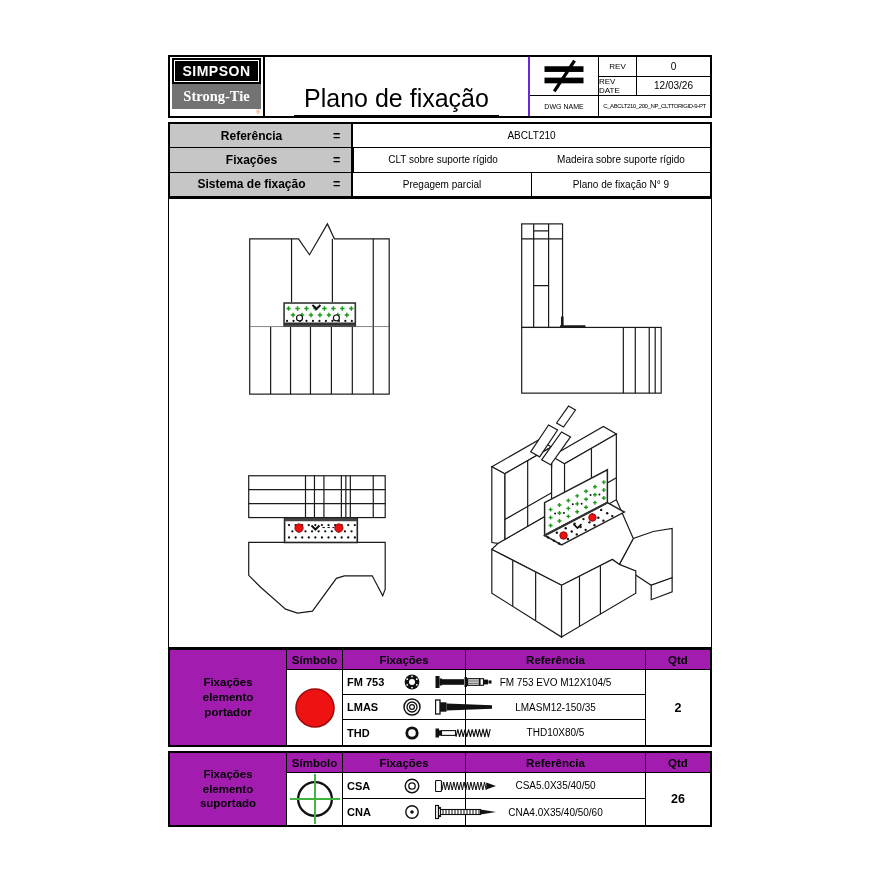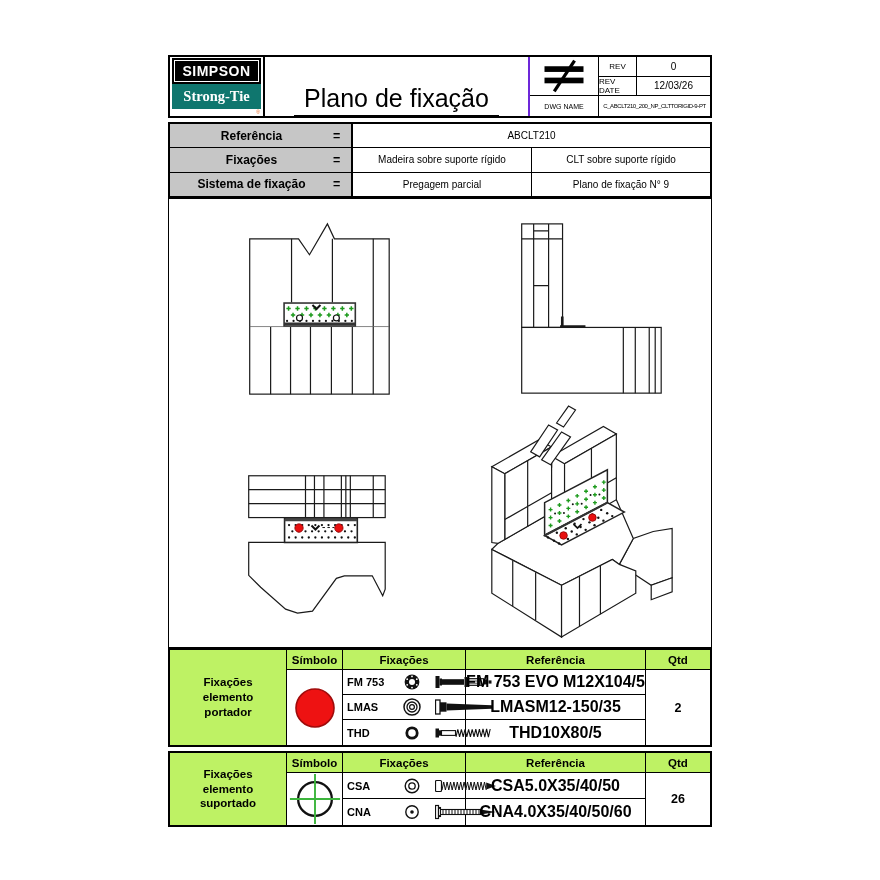--- a/index.html
+++ b/index.html
@@ -8,21 +8,21 @@
   .sheet{position:absolute;left:168px;top:55px;width:544px;height:775px}
   .blk{position:absolute;left:0;width:544px;border:2px solid #000;box-sizing:border-box;background:#fff}
 
   
   .hdr{top:0;height:63px;display:flex}
   .logo-cell{width:95px;border-right:2px solid #000;box-sizing:border-box;padding:1px 2px 0 2px;
              display:flex;flex-direction:column}
   .logo-black{position:relative;background:#000;color:#fff;height:26px;display:flex;align-items:center;
               justify-content:center;font-weight:bold;font-size:14px;letter-spacing:.5px}
   .logo-black::after{content:"";position:absolute;inset:2px;border:1.5px solid #fff;pointer-events:none}
-  .logo-orange{background:#0f766e;color:#fff;height:25px;display:flex;align-items:center;justify-content:center;
+  .logo-orange{background:#737373;color:#fff;height:25px;display:flex;align-items:center;justify-content:center;
                font-family:"Liberation Serif",serif;font-weight:bold;font-size:14.5px}
   .logo-reg{height:7px;font-size:5px;color:#e8641c;text-align:right;line-height:7px;padding-right:1px}
   .title-cell{flex:1;display:flex;align-items:flex-end;justify-content:center}
   .title-text{font-size:25px;border-bottom:1.5px solid #000;padding:0 10px 2px;white-space:nowrap}
   .hdr-right{width:182px;border-left:2px solid #6d28d9;box-sizing:border-box;display:grid;
              grid-template-columns:69px 38px 1fr;grid-template-rows:1fr 1fr 1fr}
   .hc{display:flex;align-items:center;justify-content:center;box-sizing:border-box;overflow:hidden}
   .cbr{border-right:1.4px solid #000}.cbb{border-bottom:1.4px solid #000}
   .sym-cell{grid-area:1/1/3/2}
   .dwg-lbl{grid-area:3/1/4/2;font-size:7px}
@@ -42,25 +42,25 @@
 
   
   .draw{top:143px;height:450px;border-width:1.6px}
   .draw svg{position:absolute;inset:0;width:100%;height:100%}
 
   
   .ftab{display:grid;grid-template-columns:117px 56px 123px 180px 1fr}
   .t1{top:593px;height:99px;grid-template-rows:20px 1fr 1fr 1fr}
   .t2{top:696px;height:76px;grid-template-rows:20px 1fr 1fr}
   .c{display:flex;align-items:center;justify-content:center;box-sizing:border-box;min-width:0;min-height:0}
-  .gy{background:#bef264}
+  .gy{background:#a21caf}
   .br{border-right:1.4px solid #000}.bb{border-bottom:1.4px solid #000}
   .hcell{font-size:11.5px;font-weight:bold}
   .glabel{font-size:11.5px;font-weight:bold;white-space:pre-line;text-align:center;line-height:1.3}
-  .fref{font-size:16px;font-weight:bold}
+  .fref{font-size:10px;font-weight:normal}
   .fqty{font-size:12.5px;font-weight:bold}
   .fixcell{justify-content:flex-start;padding-left:4px;gap:14px}
   .fname{width:42px;font-size:11px;font-weight:bold;flex:none}
   .icn{flex:none}
 </style>
 </head>
 <body>
 
 <div class="sheet">
 
@@ -92,22 +92,22 @@
 
   <div class="blk ref">
     <div class="refrow">
       <div class="rl">Referência</div>
       <div class="req">=</div>
       <div class="rv">ABCLT210</div>
     </div>
     <div class="refrow">
       <div class="rl">Fixações</div>
       <div class="req">=</div>
+      <div class="rv sep">CLT sobre suporte rígido</div>
       <div class="rv">Madeira sobre suporte rígido</div>
-      <div class="rv sep">CLT sobre suporte rígido</div>
     </div>
     <div class="refrow">
       <div class="rl">Sistema de fixação</div>
       <div class="req">=</div>
       <div class="rv">Pregagem parcial</div>
       <div class="rv sep">Plano de fixação N° 9</div>
     </div>
   </div>
 
   <div class="blk draw">

